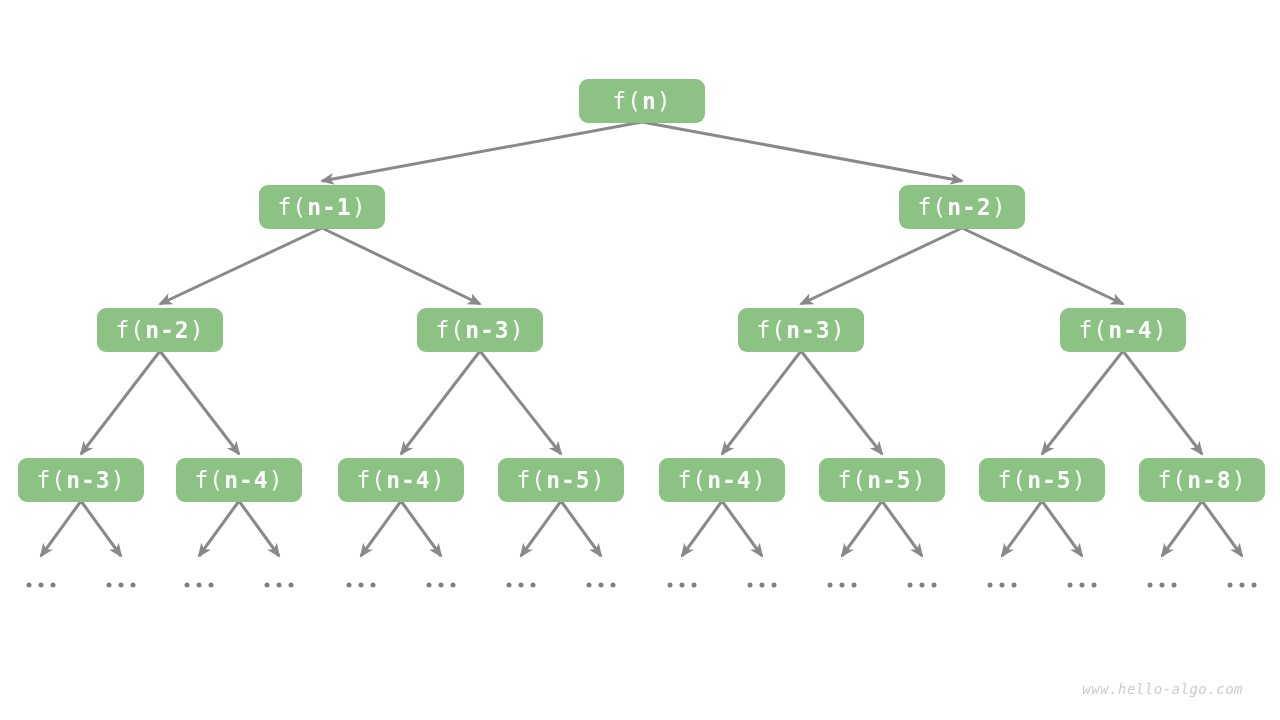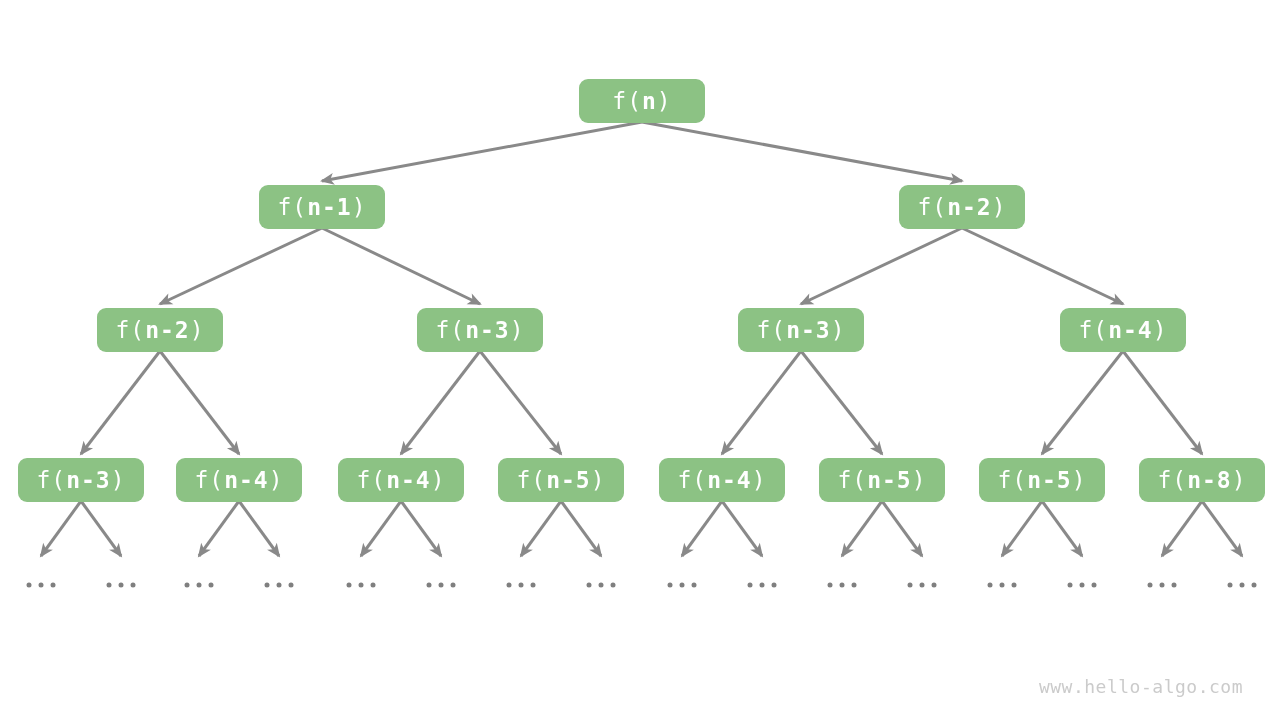--- a/index.html
+++ b/index.html
@@ -55,23 +55,24 @@
   }
   .ellipsis-node .dot {
     width: 5px;
     height: 5px;
     border-radius: 50%;
   }
   .watermark {
     position: absolute;
     right: 37px;
     bottom: 23px;
-    font-size: 18px;
+    font-size: 14px;
     letter-spacing: 0.5px;
     user-select: none;
+    font-style: italic;
   }
 </style>
 </head>
 <body>
 
 <div class="canvas">
   <svg class="edges-layer" width="1280" height="720" viewBox="0 0 1280 720" xmlns="http://www.w3.org/2000/svg">
     <defs>
       <marker id="arrowhead" markerUnits="userSpaceOnUse" markerWidth="18" markerHeight="16" refX="13" refY="7" orient="auto">
         <path d="M1,1 L15,7 L1,13 L4.5,7 Z" class="arrowhead-path" fill="#898989"></path>

